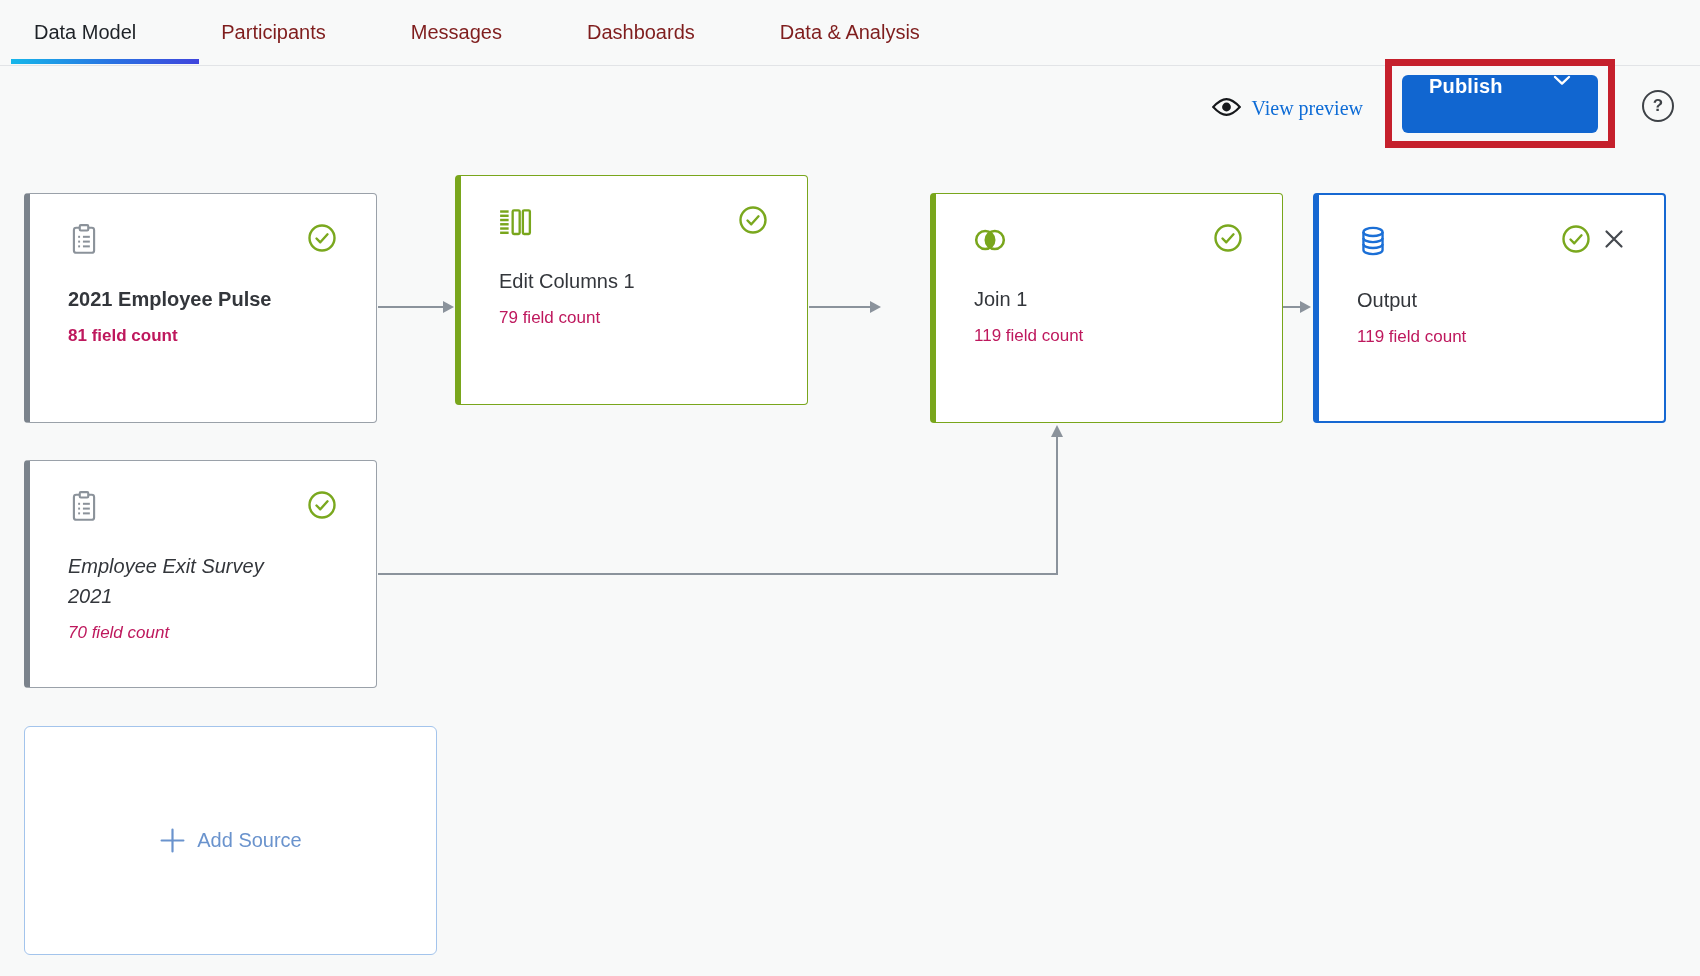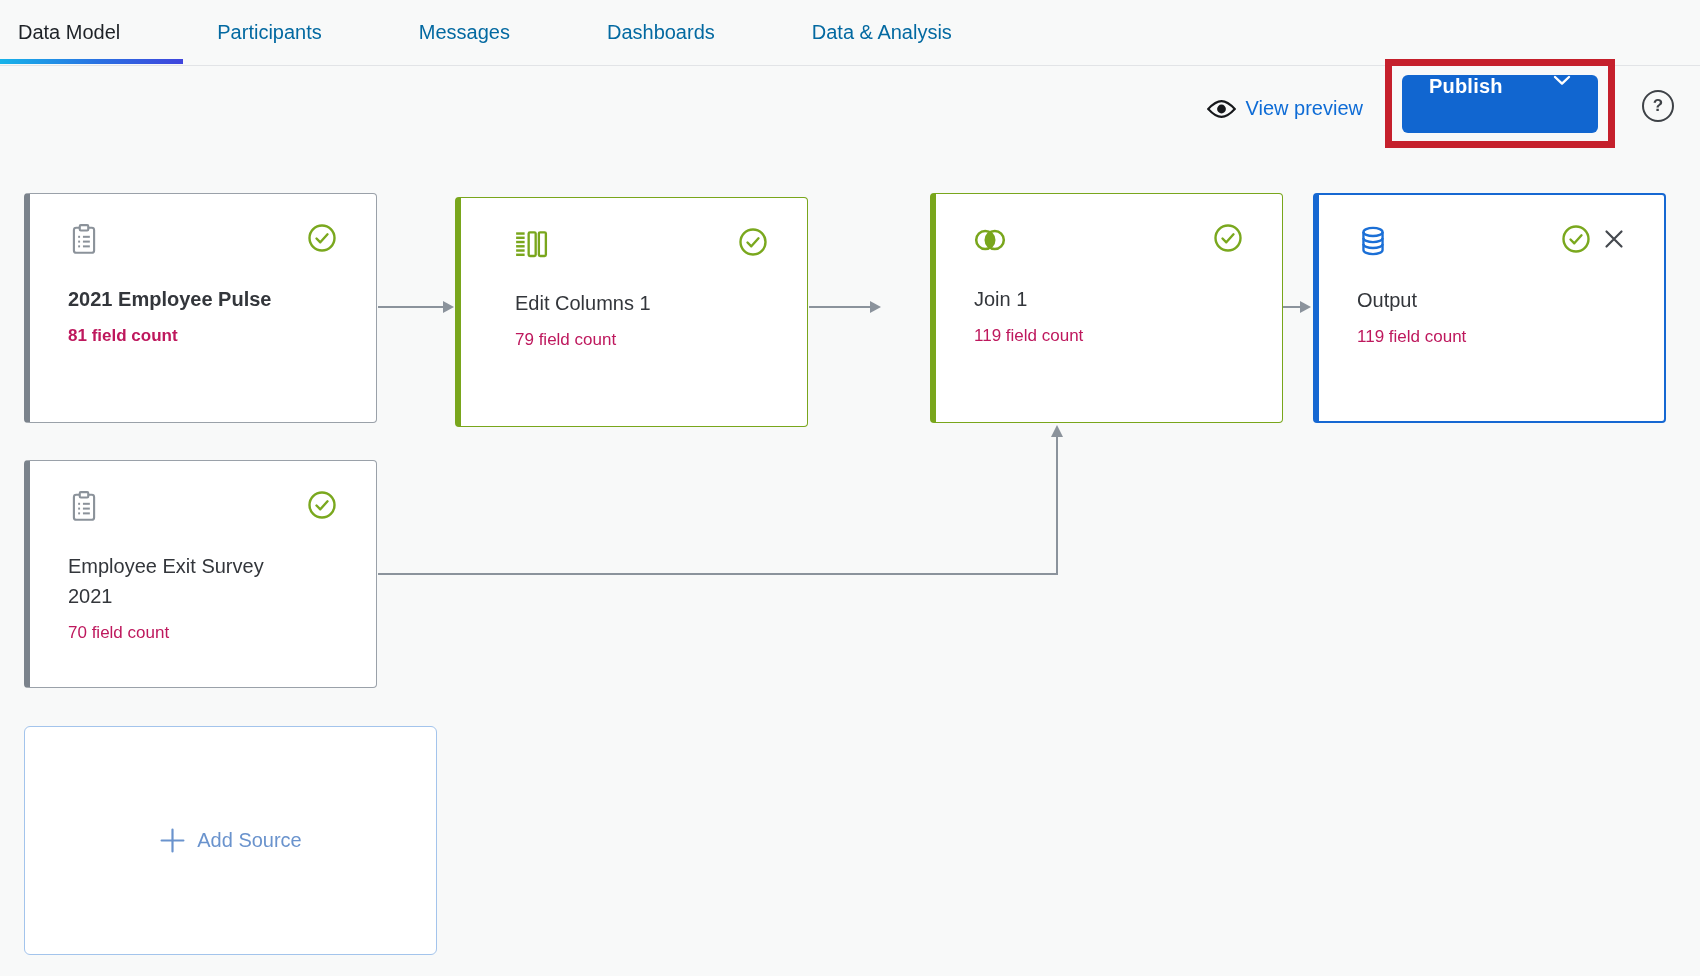--- a/index.html
+++ b/index.html
@@ -7,41 +7,40 @@
   body {
     font-family: "Liberation Sans", "DejaVu Sans", sans-serif;
     background: #f8f9f9;
     color: #2f3338;
   }
   .app { position: relative; width: 1700px; height: 976px; }
 
   
   .nav {
     position: absolute; left: 0; top: 0; width: 1700px; height: 66px;
-    display: flex; align-items: center; padding-left: 18px;
+    display: flex; align-items: center; padding-left: 34px;
     border-bottom: 1px solid #e2e4e7;
-    gap: 12px;
   }
   .tab {
     position: relative; height: 66px; display: flex; align-items: center;
-    font-size: 20px; color: #0369a1; margin-right: 85px; cursor: pointer;
+    font-size: 20px; color: #7f1d1d; margin-right: 85px; cursor: pointer;
     white-space: nowrap;
   }
   .tab.active { font-weight: 500; color: #1e2227; }
   .tab.active::after {
     content: ""; position: absolute; left: -23px; bottom: 2px;
     width: 188px; height: 5px;
     background: linear-gradient(90deg, #16b7ea 0%, #2a71e2 55%, #4045dd 100%);
   }
 
   
   .toolbar { position: absolute; left: 0; top: 66px; width: 1700px; height: 84px; }
   .view-preview {
     position: absolute; right: 337px; top: 50%; transform: translateY(-50%);
-    display: flex; align-items: flex-end; gap: 9px; cursor: pointer;
+    display: flex; align-items: flex-start; gap: 9px; cursor: pointer; font-family: Liberation Serif, serif;
   }
   .view-preview span { font-size: 20px; color: #0e6cd6; }
   .annotation-box {
     position: absolute; left: 1385px; top: -7px; width: 230px; height: 89px;
     border: 7px solid #c5202c;
     display: flex; align-items: center; justify-content: center;
   }
   .publish-btn {
     width: 196px; height: 58px; border: none; border-radius: 6px;
     background: #1166d0; color: #ffffff; cursor: pointer;
@@ -151,21 +150,21 @@
         </svg>
         <svg width="30" height="30" viewBox="0 0 30 30">
           <circle cx="15" cy="15" r="12.5" fill="none" stroke="#7aa81e" stroke-width="2.4"></circle>
           <path d="M9.5 15.5 L13.3 19.3 L20.5 11.3" fill="none" stroke="#7aa81e" stroke-width="2.4" stroke-linecap="round" stroke-linejoin="round"></path>
         </svg>
       </div>
       <div class="node-title">2021 Employee Pulse</div>
       <div class="node-subtitle">81 field count</div>
     </div>
 
-    <div class="node grn" style="left:455px; top:197px;padding-left:16px;">
+    <div class="node grn" style="left:455px; top:175px;">
       <div class="node-head">
         <svg width="34" height="34" viewBox="0 0 32 32">
           <g fill="#79a61c">
             <rect x="2" y="5" width="8" height="2.3"></rect>
             <rect x="2" y="9" width="8" height="2.3"></rect>
             <rect x="2" y="13" width="8" height="2.3"></rect>
             <rect x="2" y="17" width="8" height="2.3"></rect>
             <rect x="2" y="21" width="8" height="2.3"></rect>
             <rect x="2" y="25" width="8" height="2.3"></rect>
           </g>
@@ -212,21 +211,21 @@
           </svg>
           <svg width="22" height="22" viewBox="0 0 22 22">
             <path d="M3.5 3.5 L18.5 18.5 M18.5 3.5 L3.5 18.5" stroke="#45494f" stroke-width="2.2" stroke-linecap="round"></path>
           </svg>
         </div>
       </div>
       <div class="node-title">Output</div>
       <div class="node-subtitle">119 field count</div>
     </div>
 
-    <div class="node src" style="left:24px; top:460px; height:228px;">
+    <div class="node src" style="left:24px; top:460px; height:228px;font-style:italic;">
       <div class="node-head">
         <svg width="34" height="34" viewBox="0 0 32 32">
           <rect x="6.5" y="4.5" width="19" height="23.5" rx="2.2" fill="none" stroke="#8b929a" stroke-width="2"></rect>
           <rect x="12" y="2" width="8" height="5" rx="1" fill="#ffffff" stroke="#8b929a" stroke-width="2"></rect>
           <g stroke="#8b929a" stroke-width="1.9">
             <line x1="10.5" y1="13" x2="12.3" y2="13"></line>  
               <line x1="15" y1="13" x2="21.5" y2="13"></line>
             <line x1="10.5" y1="17.5" x2="12.3" y2="17.5"></line>
               <line x1="15" y1="17.5" x2="21.5" y2="17.5"></line>
             <line x1="10.5" y1="22" x2="12.3" y2="22"></line>  

